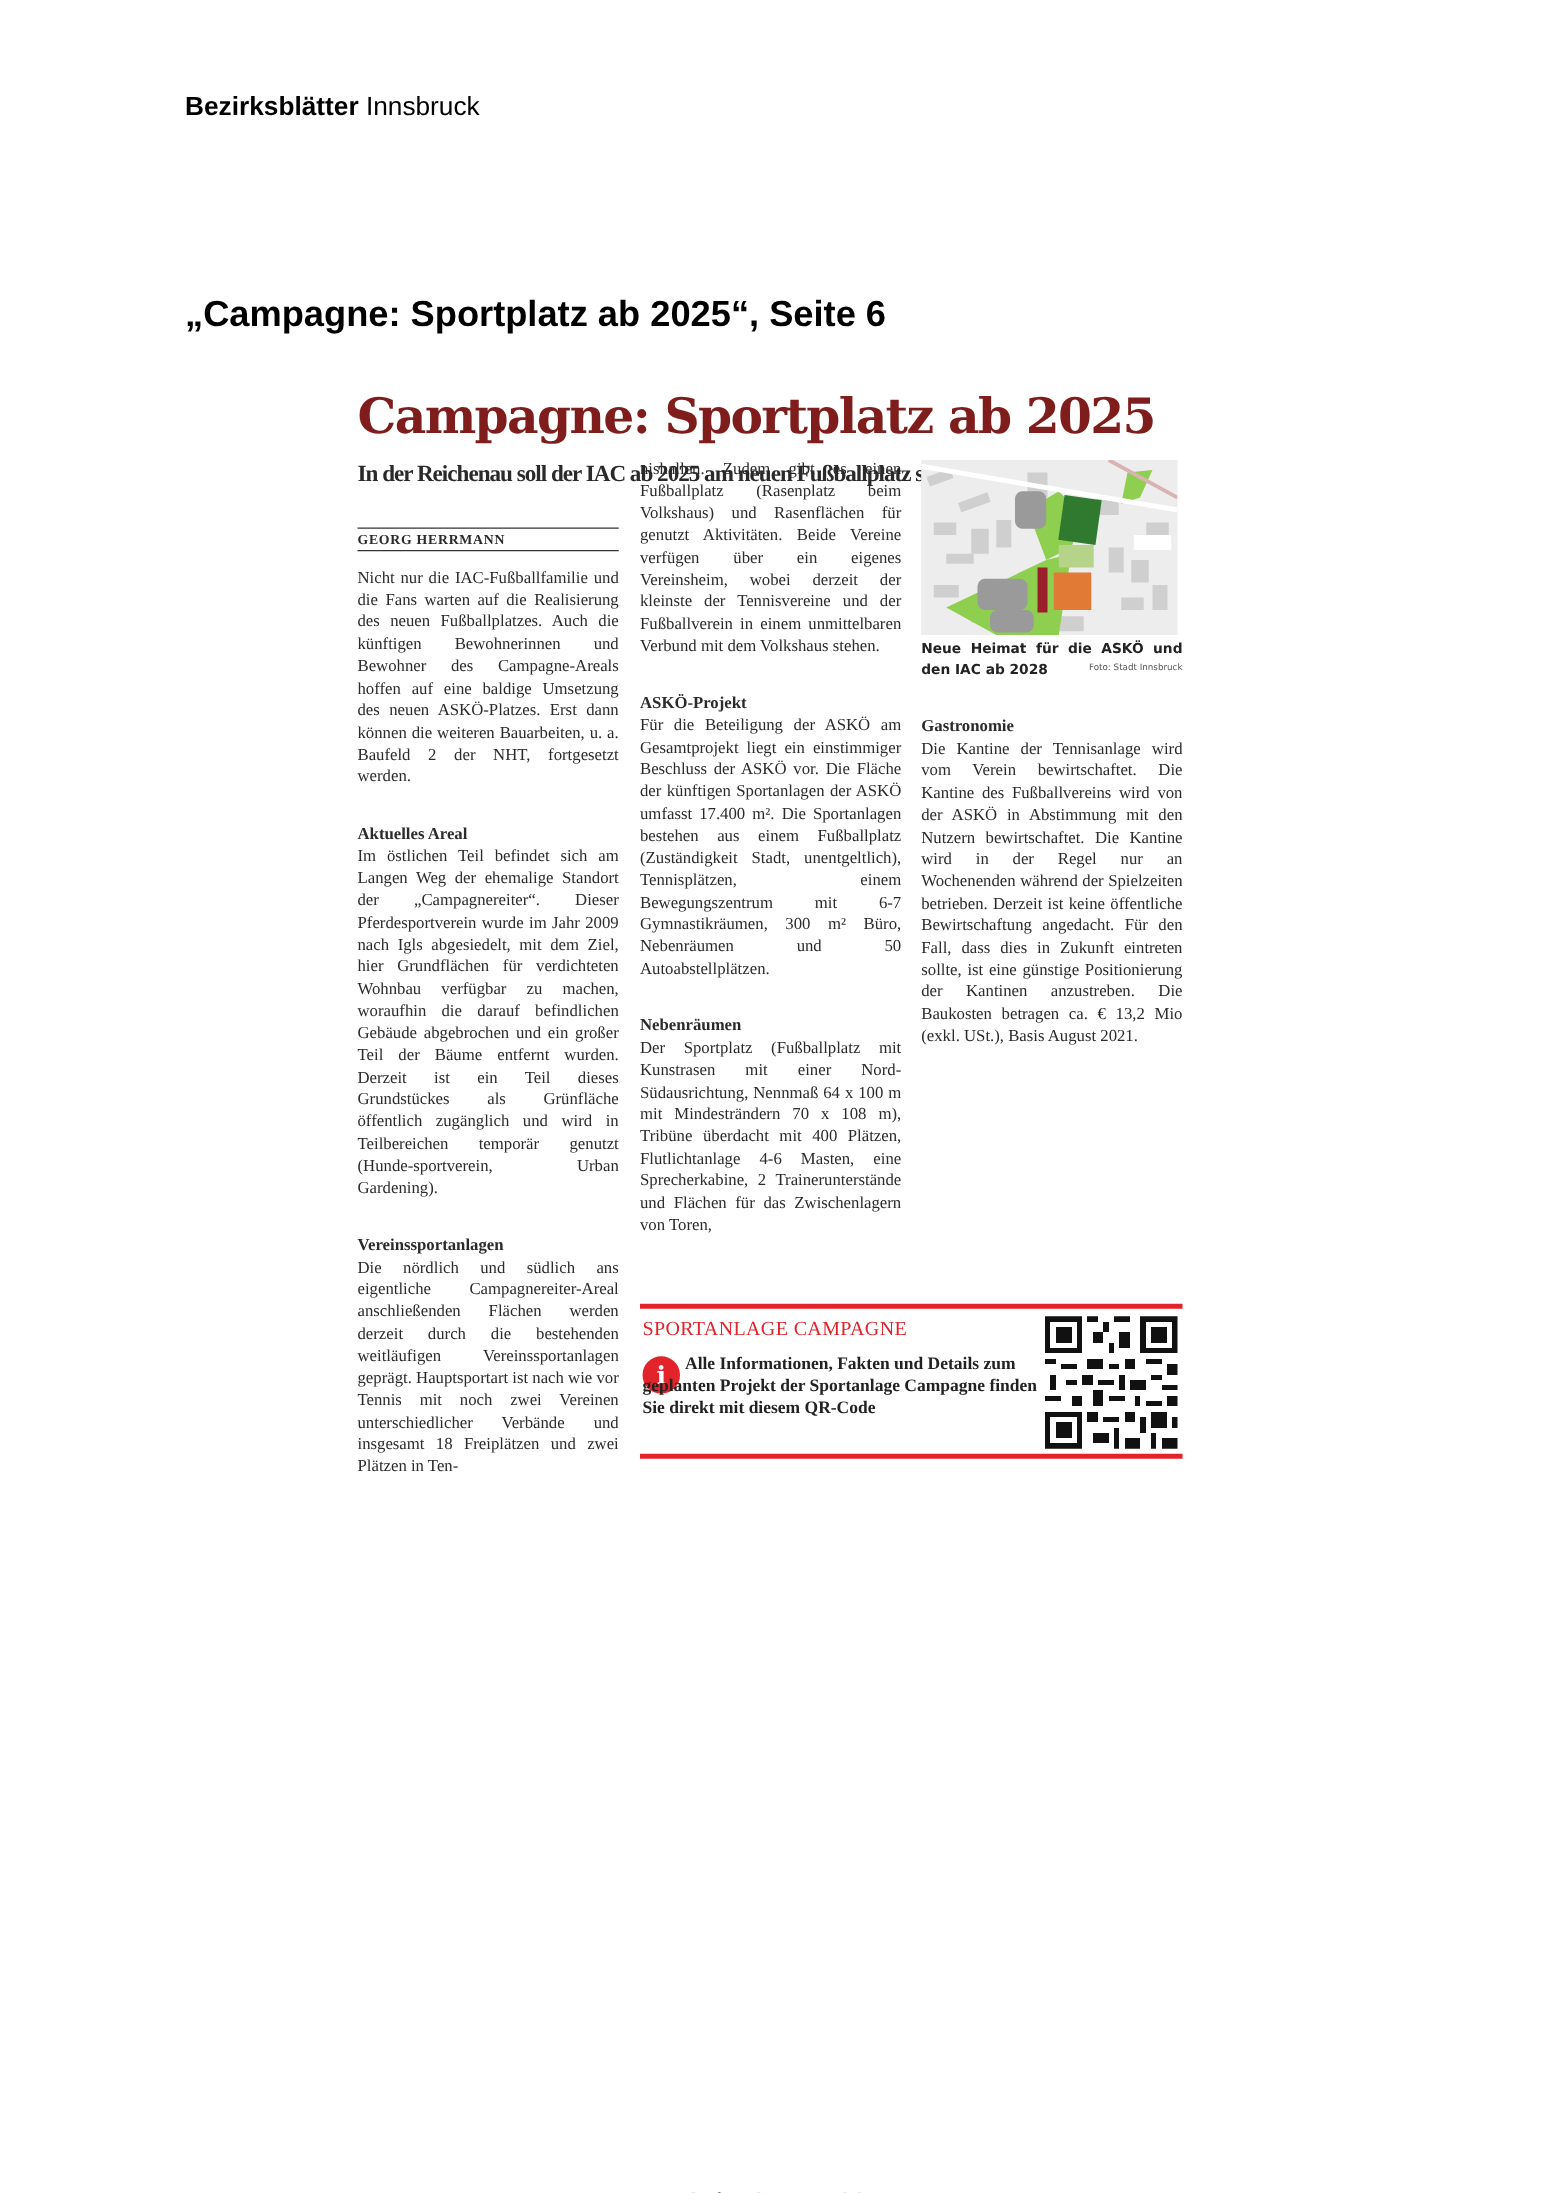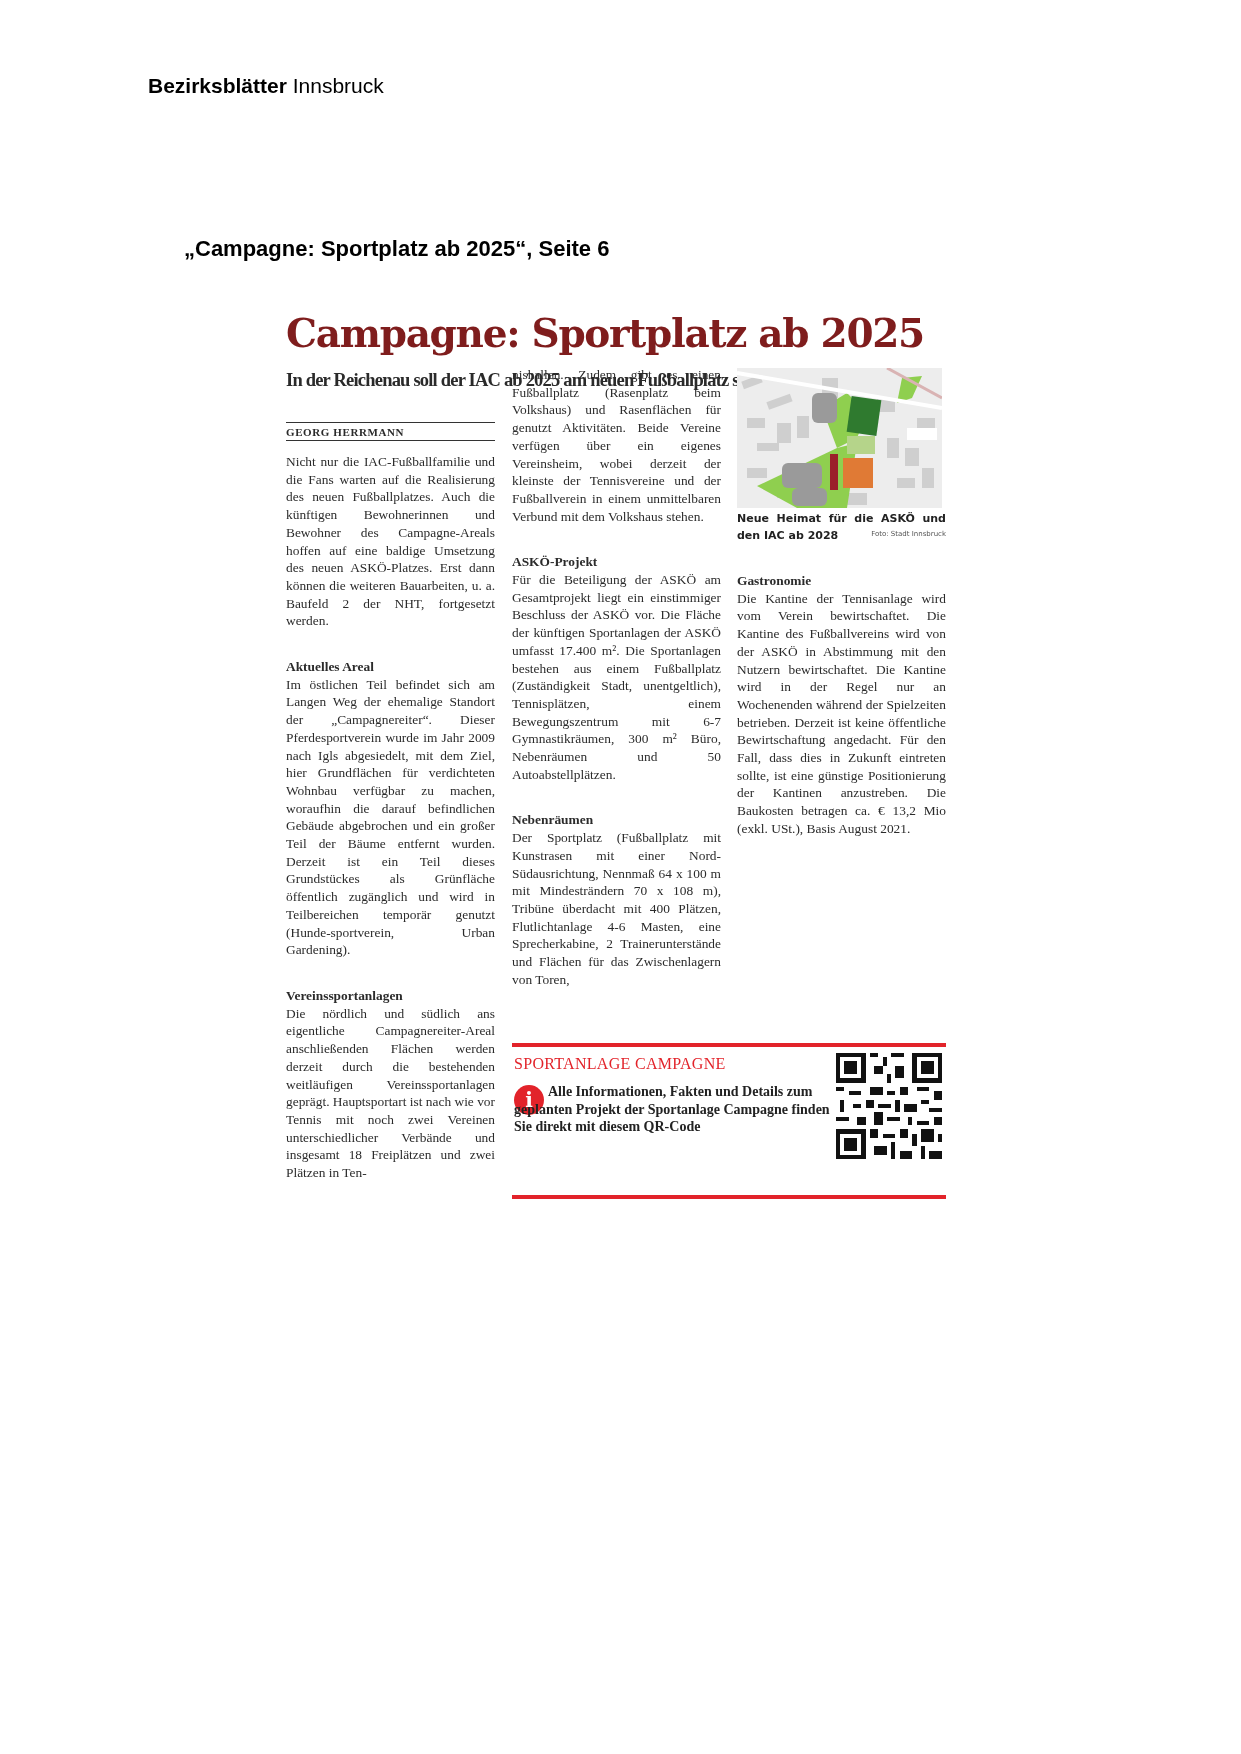--- a/index.html
+++ b/index.html
@@ -1,42 +1,42 @@
 <!DOCTYPE html>
 <html><head>
 <meta charset="utf-8">
 <style>
   * { box-sizing: border-box; margin: 0; padding: 0; }
   html, body { width: 1241px; height: 1754px; background: #ffffff; }
   body { position: relative; font-family: "Liberation Sans", sans-serif; color: #000; overflow: hidden; }
 
   .doc-header { position: absolute; left: 148px; top: 74px; font-size: 21px; }
   .doc-header b { font-weight: bold; }
-  .clip-title { position: absolute; left: 148px; top: 236px; font-size: 22px; font-weight: bold; margin-left: 36px; }
+  .clip-title { position: absolute; left: 148px; top: 236px; font-size: 29px; font-weight: bold; }
   .page-footer { position: absolute; left: 0; width: 1241px; top: 1751px; text-align: center; font-size: 21px; }
 
   .clip { position: absolute; left: 284px; top: 310px; width: 664px; height: 865px; font-family: "DejaVu Serif", serif; color: #2a2a2a; }
   .headline { position: absolute; left: 2px; top: 0; font-size: 39px; font-weight: bold; letter-spacing: -1.3px; color: #7f1d1d; white-space: nowrap; }
   .subhead { position: absolute; left: 2px; top: 60px; font-size: 18.5px; letter-spacing: -0.8px; color: #2a2a2a; white-space: nowrap; font-weight: bold; font-family: "Liberation Serif", serif; }
 
   .col { position: absolute; top: 98px; width: 209px; font-family: "Liberation Serif", serif; font-size: 13.4px; line-height: 17.7px; text-align: justify; color: #2b2b2b; }
   .col1 { left: 2px; }
   .col2 { left: 228px; }
   .col3 { left: 453px; }
 
   .author { border-top: 1.5px solid #333; border-bottom: 1.5px solid #333; font-weight: bold; font-size: 11px; letter-spacing: 0.6px; padding: 2px 0 1px; margin-top: 14px; margin-bottom: 12px; line-height: 14px; }
   .sub { font-weight: bold; margin-top: 28px; }
   p { margin: 0; hyphens: manual; }
 
   .map { position: relative; width: 205px; height: 140px; background: #eeeeee; overflow: hidden; margin-top: 0; }
   .caption { font-family: "DejaVu Sans", sans-serif; font-weight: bold; font-size: 11px; line-height: 17px; margin-top: 2px; color: #222; position: relative; }
   .credit { position: absolute; right: 0; bottom: 1px; font-weight: normal; font-size: 7px; color: #555; }
   .col3-text { margin-top: 28px; }
 
-  .infobox { position: absolute; left: 228px; top: 733px; width: 434px; height: 156px; border-top: 4px solid #e2232a; border-bottom: 4px solid #e2232a; }
+  .infobox { position: absolute; left: 228px; top: 733px; width: 434px; height: 124px; border-top: 4px solid #e2232a; border-bottom: 4px solid #e2232a; }
   .info-title { position: absolute; left: 2px; top: 8px; font-size: 16px; color: #e2232a; font-family: "Liberation Serif", serif; letter-spacing: 0.3px; }
   .info-icon { position: absolute; left: 2px; top: 38px; width: 30px; height: 30px; border-radius: 50%; background: #e2232a; color: #fff; font-weight: bold; font-family: "DejaVu Serif", serif; font-size: 20px; text-align: center; line-height: 30px; }
   .info-text { position: absolute; left: 2px; top: 36px; width: 320px; font-family: "Liberation Serif", serif; font-weight: bold; font-size: 14px; line-height: 17.5px; color: #222; text-indent: 34px; }
   .qr { position: absolute; right: 4px; top: 6px; width: 106px; height: 106px; }
 </style>
 </head>
 <body>
 
 <div class="doc-header"><b>Bezirksblätter</b><span> Innsbruck</span></div>
 

